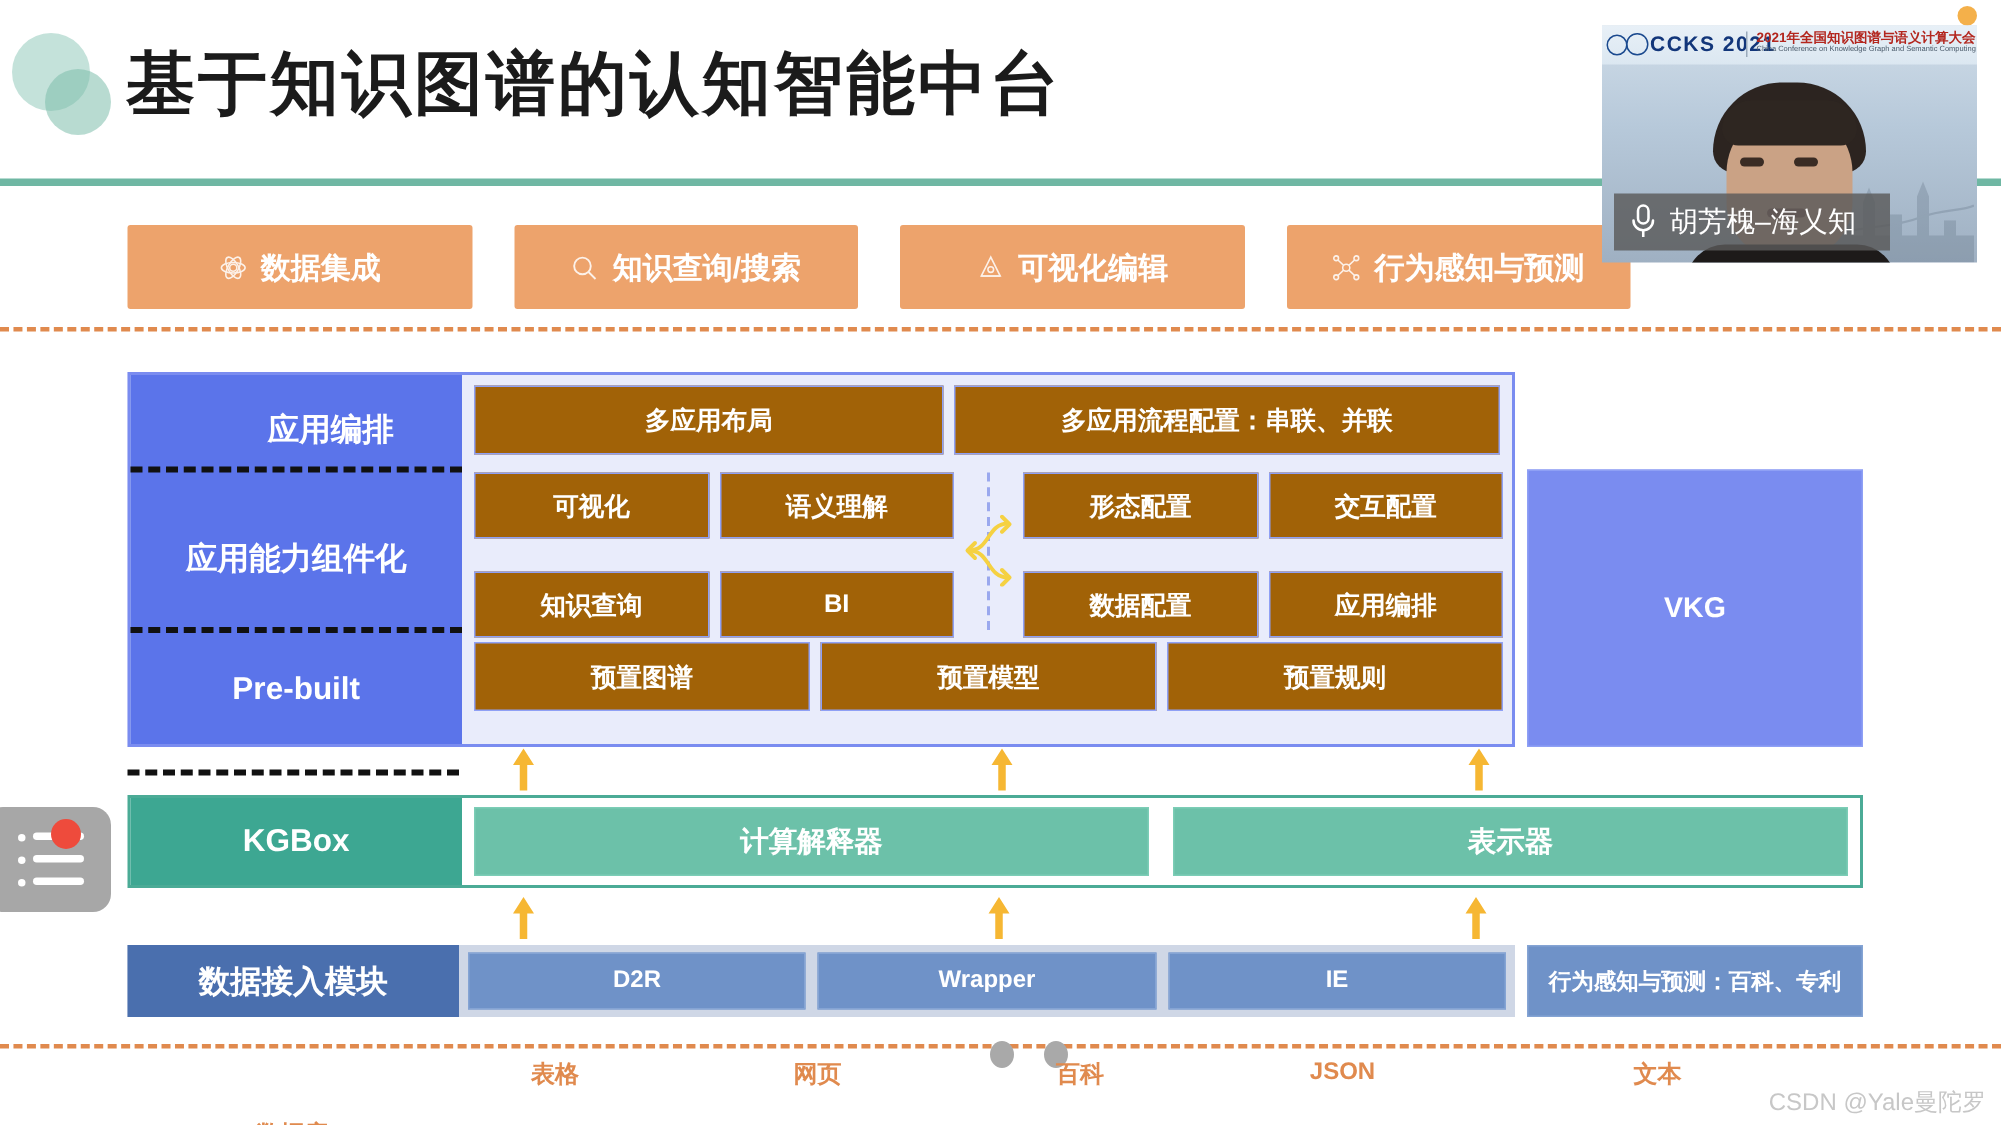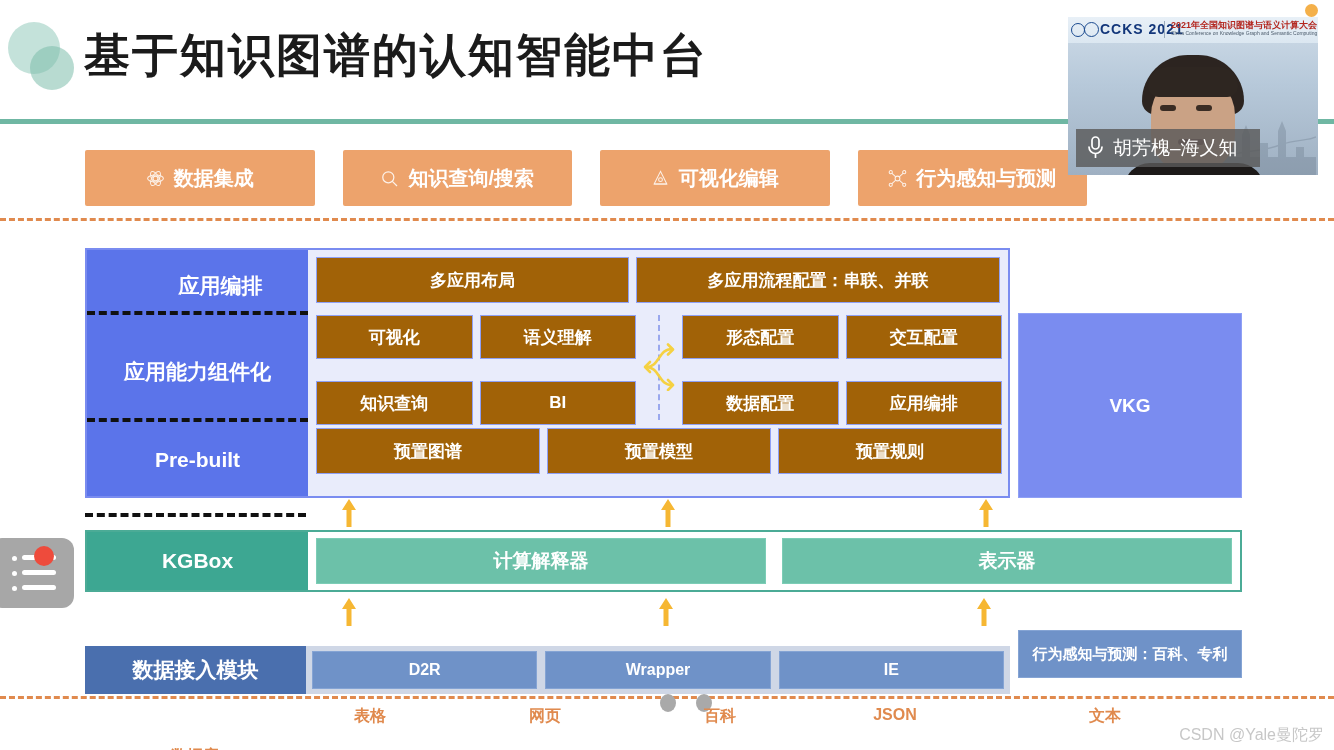--- a/index.html
+++ b/index.html
@@ -93,21 +93,21 @@
          border:2px solid #4bab96;box-sizing:border-box;background:#fff;}
   .kg-left{position:absolute;left:0;top:0;width:221px;height:100%;background:#3da792;
            color:#fff;font-size:21px;font-weight:bold;display:flex;align-items:center;
            justify-content:center;}
   .kg-right{position:absolute;left:229px;top:6px;right:8px;height:46px;display:flex;gap:16px;}
   .kg-right .gbox{flex:1;background:#6cc1a9;border:1.5px solid #7ccdb6;color:#fff;
                   font-size:19px;font-weight:bold;display:flex;align-items:center;
                   justify-content:center;box-sizing:border-box;}
 
   
-  .dataaccess{position:absolute;left:85px;top:646px;width:925px;height:48px;
+  .dataaccess{position:absolute;left:85px;top:630px;width:925px;height:48px;
               background:#cfd7e6;box-sizing:border-box;}
   .da-left{position:absolute;left:0;top:0;width:221px;height:100%;background:#4a6fae;
            color:#fff;font-size:21px;font-weight:bold;display:flex;align-items:center;
            justify-content:center;}
   .da-right{position:absolute;left:227px;top:5px;right:6px;height:38px;display:flex;gap:8px;}
   .da-right .dbox{flex:1;background:#6f92c8;border:1.5px solid #85a4d4;color:#fff;
                   font-size:16px;font-weight:bold;display:flex;align-items:center;
                   justify-content:center;box-sizing:border-box;}
   .plugin{position:absolute;left:1018px;top:630px;width:224px;height:48px;
           background:#6f92c8;border:1.5px solid #85a4d4;color:#fff;font-size:15px;

